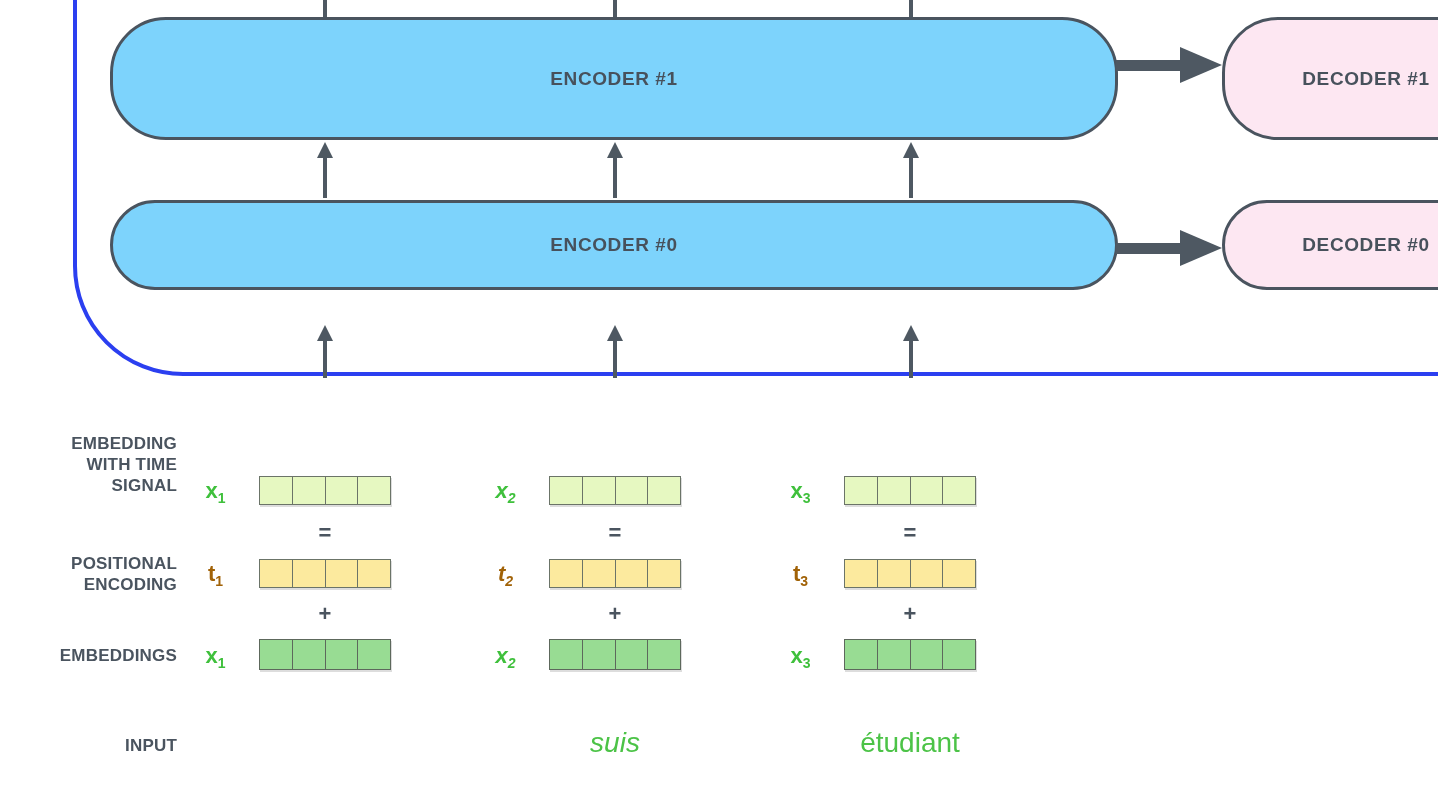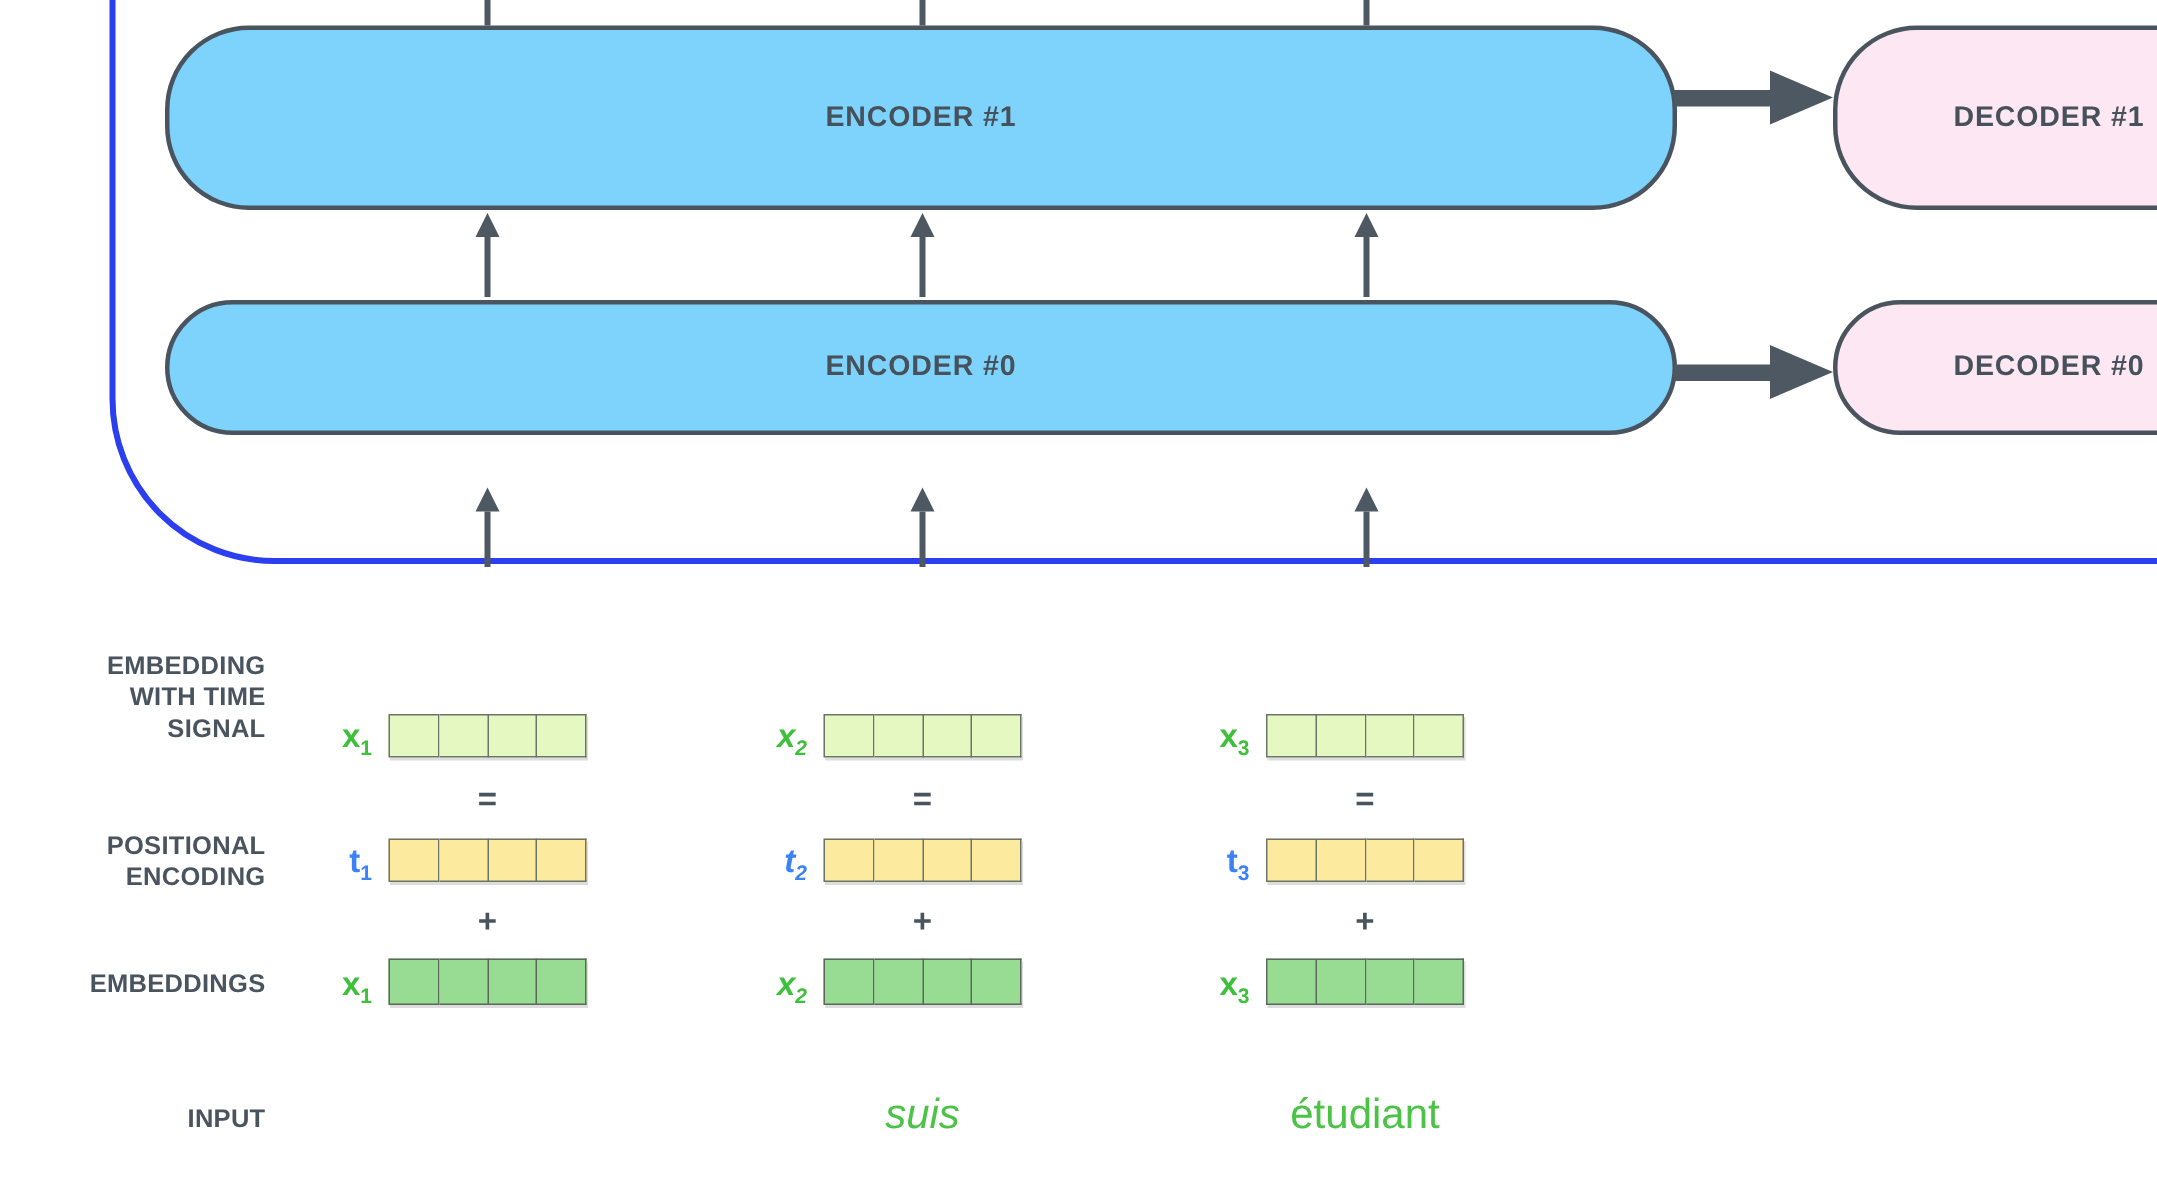--- a/index.html
+++ b/index.html
@@ -63,28 +63,28 @@
   .vec { position:absolute; width:132px; display:flex; box-sizing:border-box;
          box-shadow:1px 2px 0 rgba(120,120,120,0.25); }
   .vec .cell { flex:1; box-sizing:border-box; border:1px solid #6b7468; border-left:none; }
   .vec .cell:first-child { border-left:1px solid #6b7468; }
   .vec.time { top:476px; height:29px; } .vec.time .cell { background:#e6f8c1; }
   .vec.pos  { top:559px; height:29px; } .vec.pos  .cell { background:#fcea9e; }
   .vec.emb  { top:639px; height:31px; } .vec.emb  .cell { background:#98dc93; border-color:#5d685c; }
   .v-col1 { left:259px; } .v-col2 { left:549px; } .v-col3 { left:844px; }
 
   .vec-label {
-    position:absolute; width:65px; text-align:right;
+    position:absolute; width:65px; text-align:center;
     font-size:22px; font-weight:700; line-height:29px;
   }
   .vec-label sub { font-size:14px; font-weight:700; }
   .vl-time { top:476px; } .vl-pos { top:559px; } .vl-emb { top:641px; }
   .vl-col1 { left:183px; } .vl-col2 { left:473px;font-style:italic; } .vl-col3 { left:768px; }
   .green-label { color:#3fc03c; }
-  .gold-label  { color:#3b82f6; }
+  .gold-label  { color:#a16207; }
 
   .operator {
     position:absolute; width:132px; text-align:center;
     font-size:22px; font-weight:700; color:#4a545f; line-height:26px;
   }
   .op-eq { top:520px; } .op-plus { top:601px; }
 
   .input-word {
     position:absolute; top:727px; width:240px; text-align:center;
     font-size:28px; font-weight:400; color:#4cc347;

